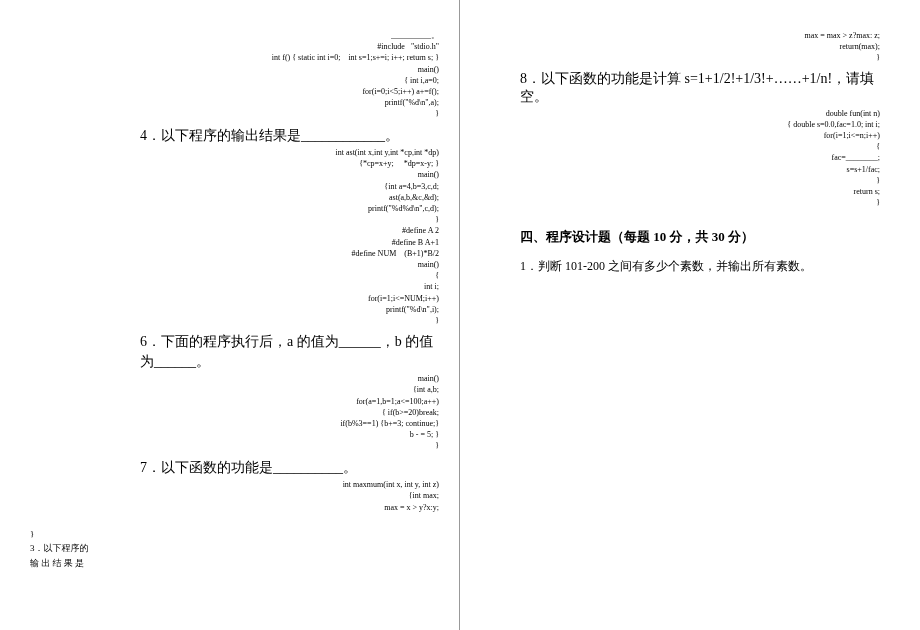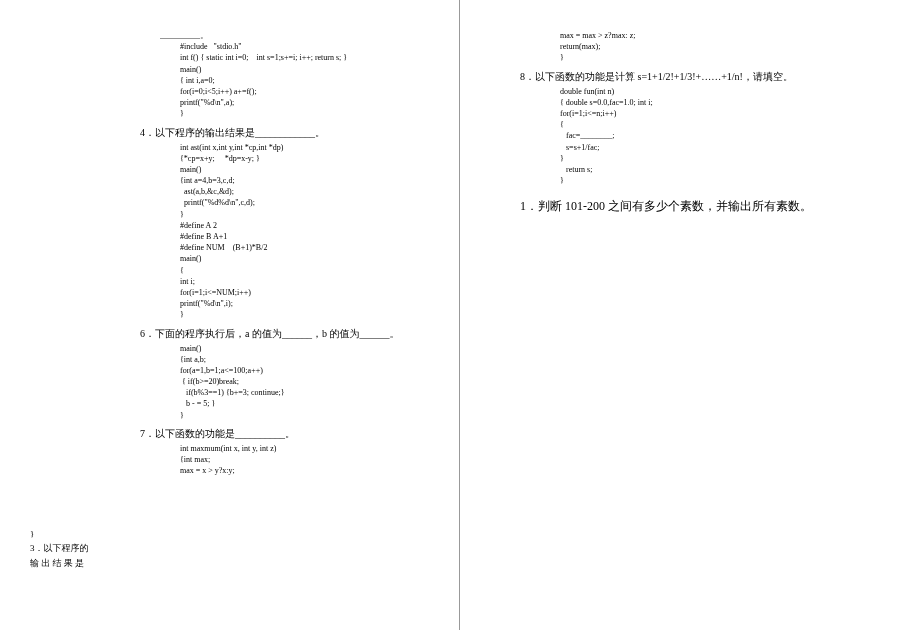--- a/index.html
+++ b/index.html
@@ -41,26 +41,27 @@
     .content {
       padding-left: 60px;
       line-height: 1.4;
     }
     .code-line {
       font-family: "SimSun", serif;
       font-size: 8px;
       line-height: 1.4;
       white-space: pre;
       padding-left: 20px;
+      text-align: right;
     }
     .code-indent {
       padding-left: 40px;
     }
     .question {
-      font-size: 10px;
+      font-size: 14px;
       margin-top: 6px;
       margin-bottom: 2px;
     }
     .section-title {
       font-size: 13px;
       font-weight: bold;
       margin: 20px 0 10px 0;
     }
     .q4 {
       font-size: 12px;
@@ -132,14 +133,15 @@
   <div class="code-line code-indent">double fun(int n)</div>
   <div class="code-line code-indent">{ double s=0.0,fac=1.0; int i;</div>
   <div class="code-line code-indent">for(i=1;i&lt;=n;i++)</div>
   <div class="code-line code-indent">{</div>
   <div class="code-line code-indent">   fac=________;</div>
   <div class="code-line code-indent">   s=s+1/fac;</div>
   <div class="code-line code-indent">}</div>
   <div class="code-line code-indent">   return s;</div>
   <div class="code-line code-indent">}</div>
 
+  <div class="section-title">四、程序设计题（每题 10 分，共 30 分）</div>
   <div class="q4">1．判断 101-200 之间有多少个素数，并输出所有素数。</div>
 </div>
 
 </body></html>

